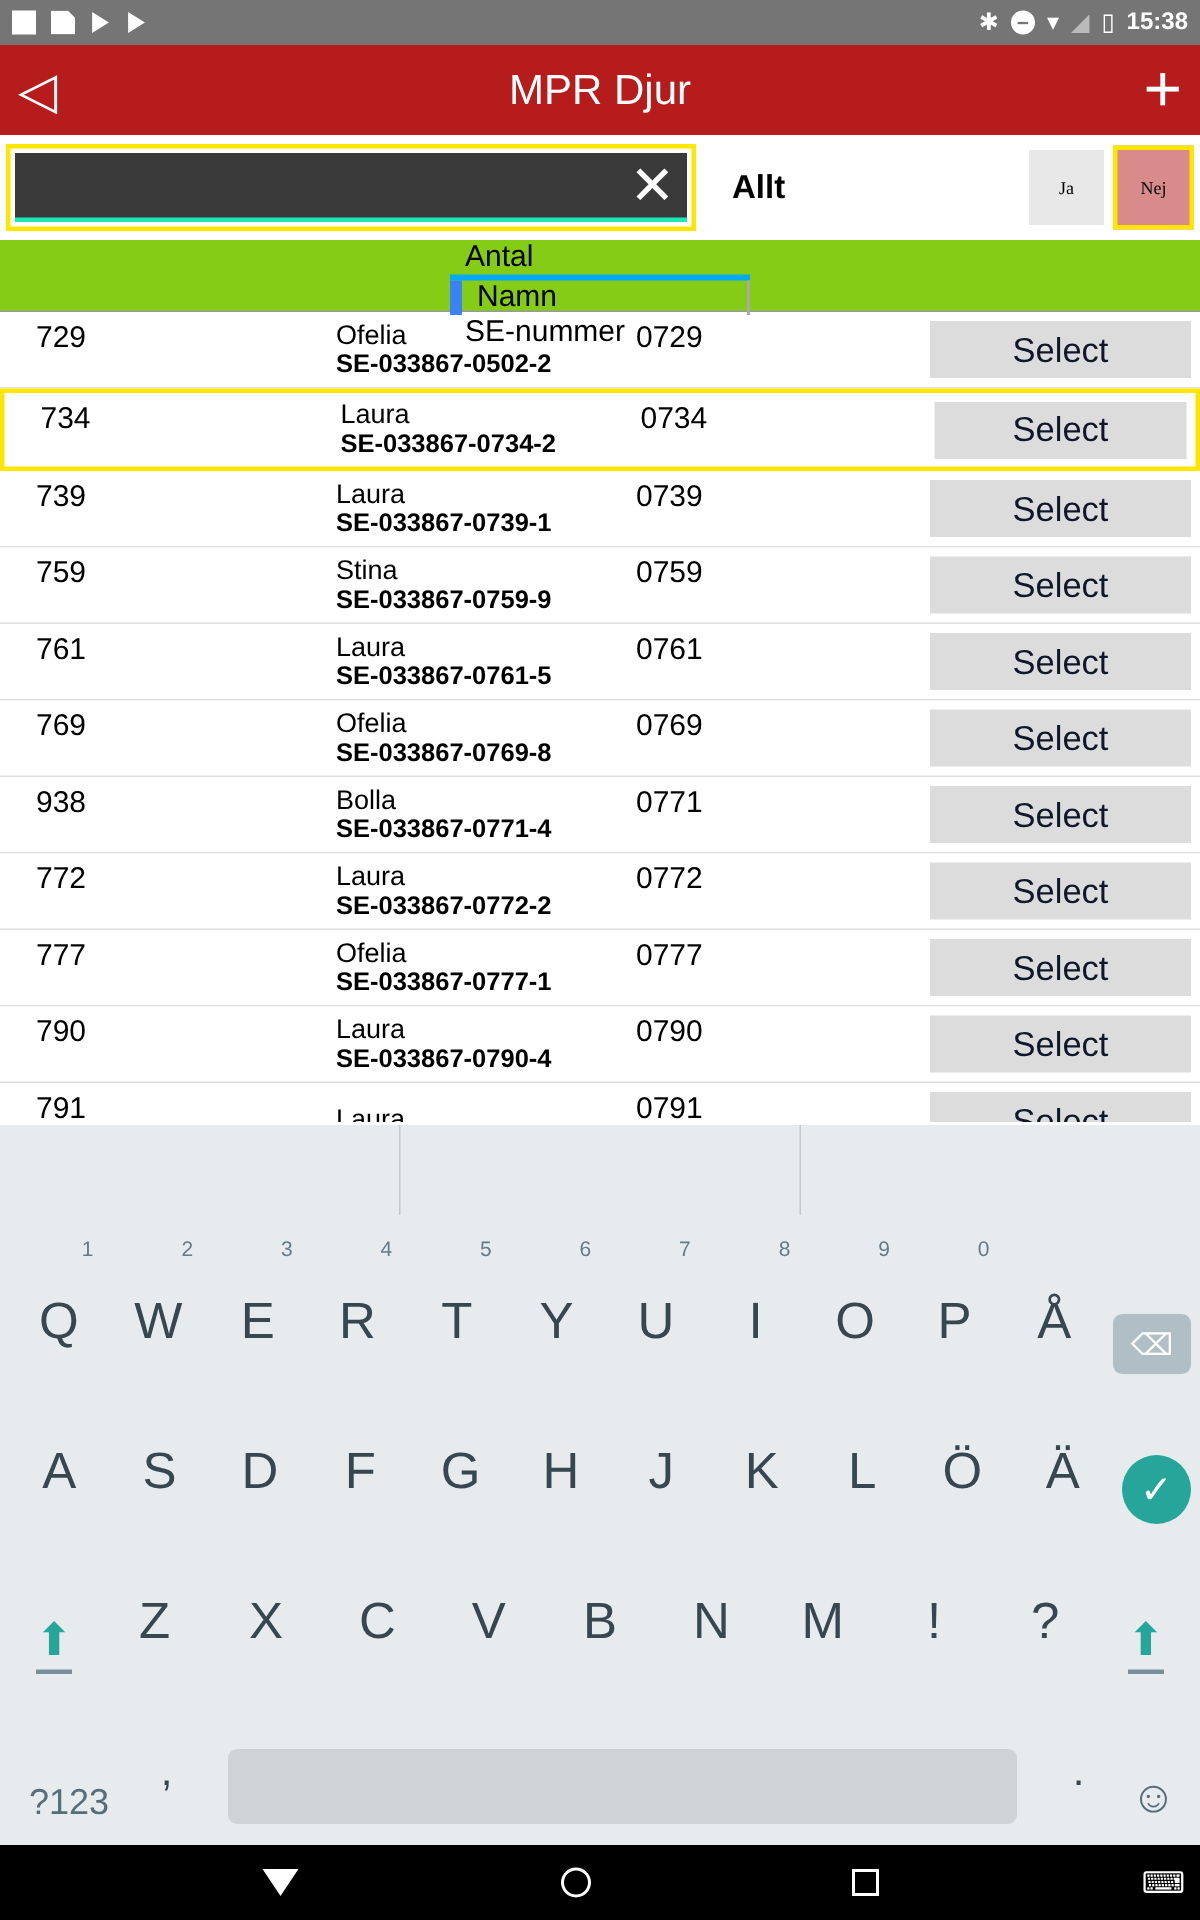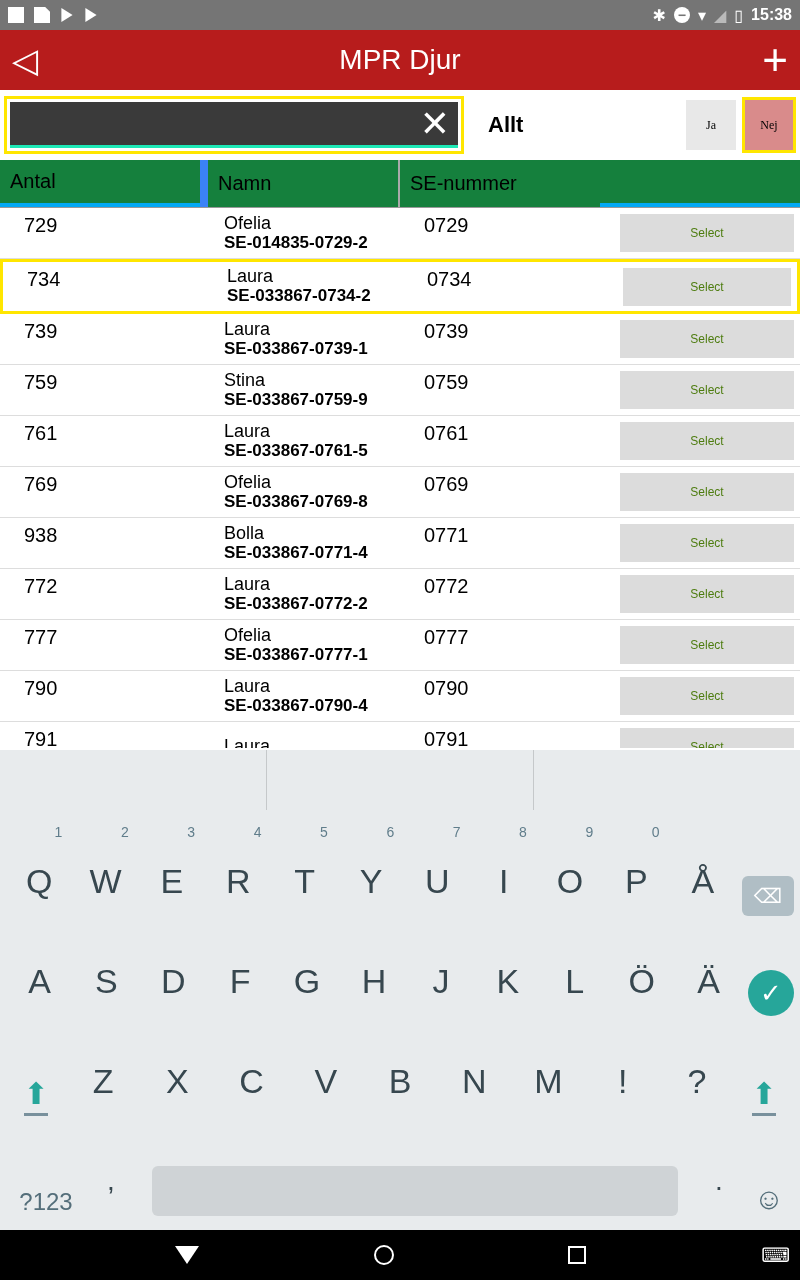--- a/index.html
+++ b/index.html
@@ -41,44 +41,44 @@
   }
   .search-clear { color:#fff; font-size:36px; padding:0 8px; cursor:pointer; font-weight:300;}
   .filter-label { font-size:22px; font-weight:700; margin-left:24px; flex:1; }
   .toggle-btn {
     width:50px; height:50px; margin-left:6px; display:flex; align-items:center;
     justify-content:center; font-size:12px; background:#e8e8e8;font-family:Liberation Serif, serif;
   }
   .toggle-btn.nej { background:#d98b8b; border:3px solid #ffe600; width:54px; height:56px;}
 
   .table-header {
-    height: 48px; background: #15803d; display:flex; align-items:center;
-    font-size:20px; border-bottom:1px solid #999;
+    height: 48px; background: #84cc16; display:flex; align-items:center;
+    font-size:20px; border-bottom:1px solid #999;flex-direction:column;
   }
   .col-antal { width:200px; padding-left:10px; border-bottom:4px solid #03a9f4; height:100%; display:flex; align-items:center;}
   .col-namn { width:200px; padding-left:10px; height:100%; display:flex; align-items:center; border-right:2px solid #aaa; border-left:8px solid #3b82f6;}
   .col-se { width:200px; padding-left:10px; height:100%; display:flex; align-items:center;}
   .col-sel { flex:1; border-bottom:4px solid #03a9f4; height:100%;}
   
   .table-body { height: 540px; overflow:hidden; }
   .row {
     height: 51px; display:flex; align-items:center; border-bottom:1px solid #ddd;
     background:#fff;
     padding-left:14px;
   }
   .row.highlighted { border:3px solid #ffe600; height:55px; }
   .row .c-antal { width:200px; padding-left:10px; font-size:20px; align-self:flex-start; padding-top:6px;}
   .row .c-namn { width:200px; padding-left:10px; line-height:1.1; }
   .row .c-namn .name { font-size:18px; }
   .row .c-namn .seid { font-size:17px; font-weight:700; }
   .row .c-se { width:200px; padding-left:10px; font-size:20px; align-self:flex-start; padding-top:6px;}
   .row .c-sel { flex:1; padding:0 6px; }
   .select-btn {
-    width:100%; height:38px; background:#dcdcdc; border:none; font-size:12px;
-    color:#4d7c0f;
+    width:100%; height:38px; background:#dcdcdc; border:none; font-size:23px;
+    color:#0f172a;
   }
 
   
   .keyboard {
     position:absolute; left:0; right:0; bottom:50px; height:480px;
     background:#e8ebed; 
   }
   .suggest-bar { height:60px; display:flex; }
   .suggest-seg { flex:1; border-right:1px solid #c5c8ca; }
   .suggest-seg:last-child { border:none; }
@@ -161,21 +161,21 @@
   <div class="col-namn">Namn</div>
   <div class="col-se">SE-nummer</div>
   <div class="col-sel"></div>
 </div>
 
 <div class="table-body" id="table-body">
     <div class="row">
       <div class="c-antal">729</div>
       <div class="c-namn">
         <div class="name">Ofelia</div>
-        <div class="seid">SE-014835-0729-2</div>
+        <div class="seid">SE-033867-0502-2</div>
       </div>
       <div class="c-se">0729</div>
       <div class="c-sel"><button class="select-btn">Select</button></div>
     </div>
     <div class="row highlighted">
       <div class="c-antal">734</div>
       <div class="c-namn">
         <div class="name">Laura</div>
         <div class="seid">SE-033867-0734-2</div>
       </div>

